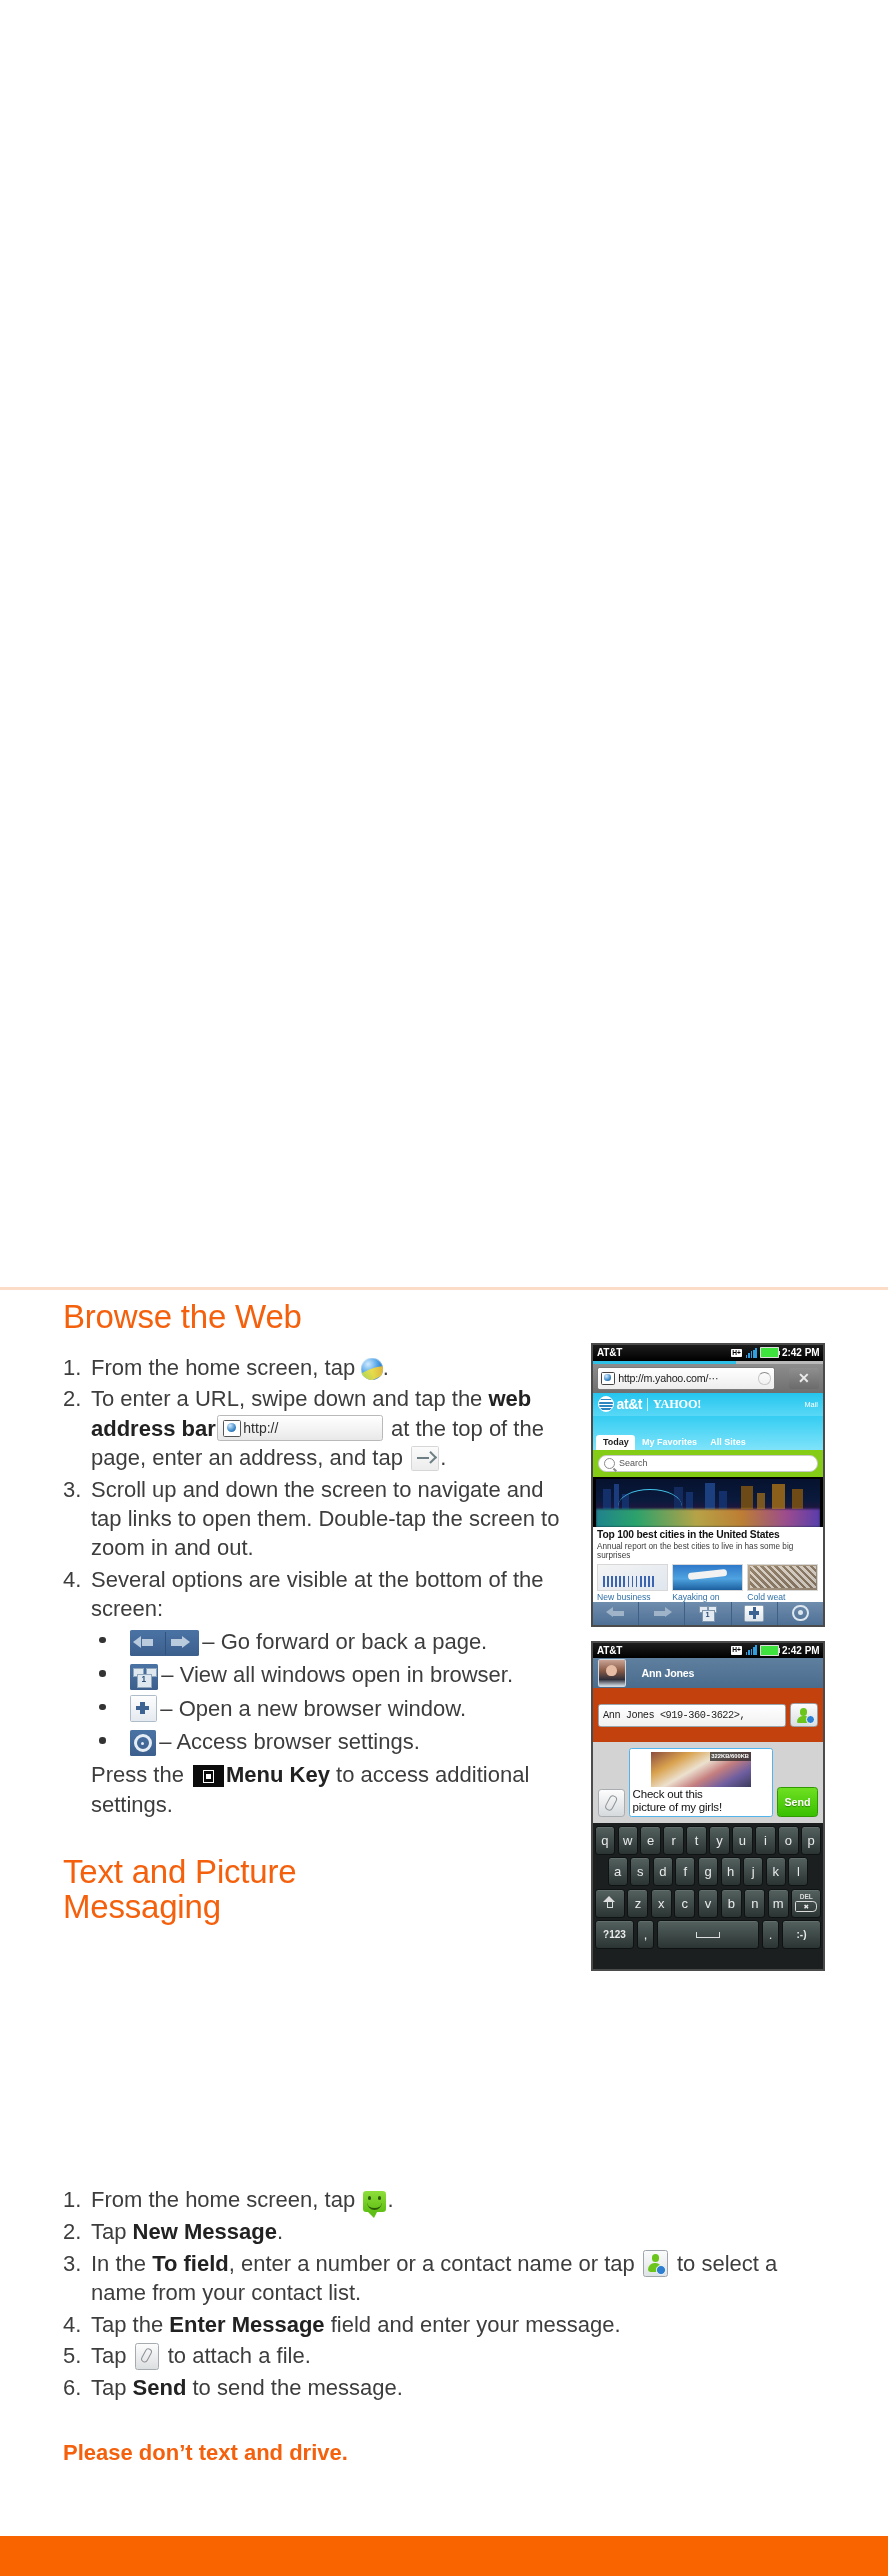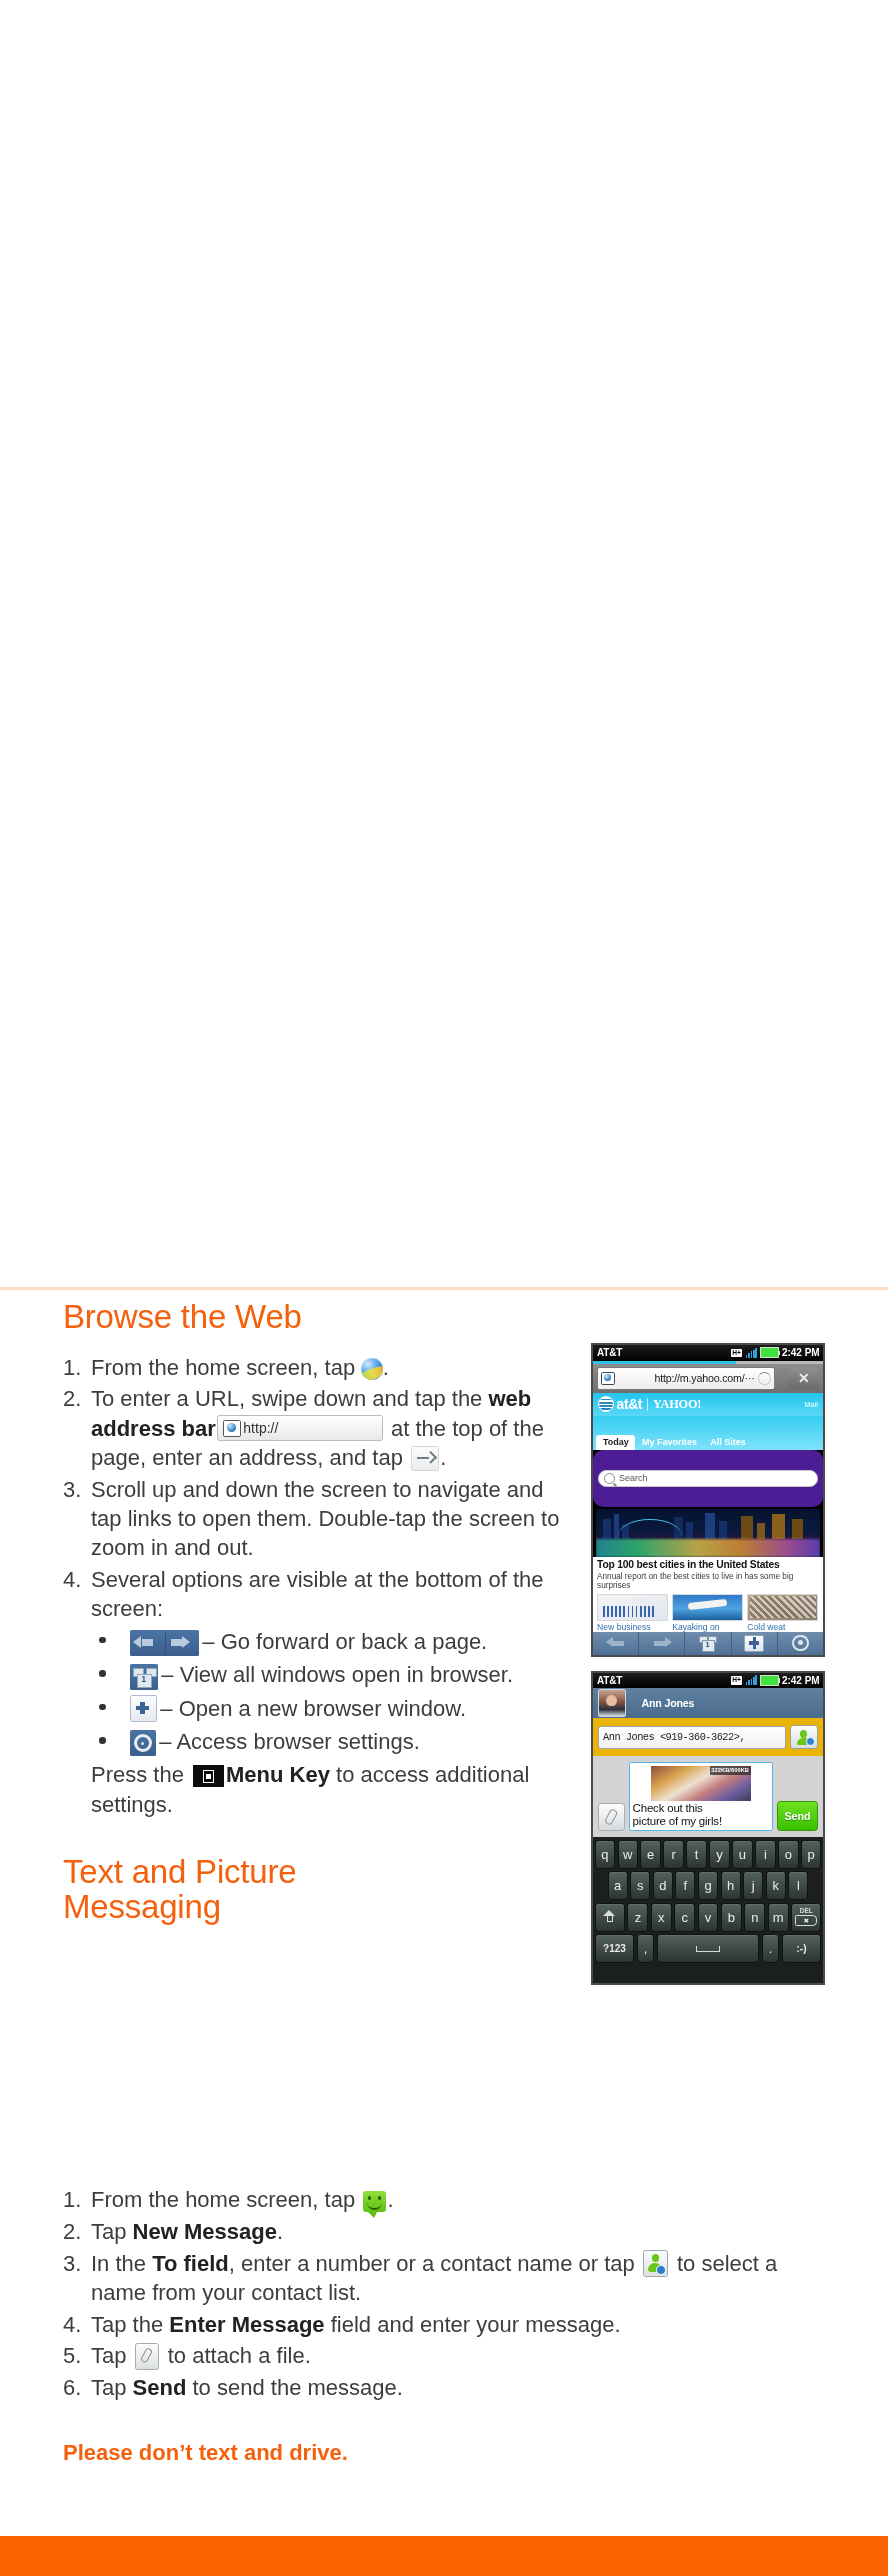--- a/index.html
+++ b/index.html
@@ -245,21 +245,21 @@
   .bars i:nth-child(3){height:6.6px;}
   .bars i:nth-child(4){height:8.2px;}
   .bars i:nth-child(5){height:10px;}
   .batt{width:16.4px;height:9px;background:#3ee33e;border:0.8px solid #ddd;border-radius:0.8px;position:relative;}
   .batt:after{content:"";position:absolute;right:-2.5px;top:2.5px;width:1.6px;height:4.1px;background:#ddd;}
   .clock{font-size:10px;font-weight:bold;}
 
   
   .progressbar{height:3.3px;background:#b9b9b9;}
   .progressbar > span{display:block;height:3.3px;width:62%;background:#2fc0e8;}
-  .urlrow{display:flex;align-items:center;background:linear-gradient(#8d8d8d,#6f6f6f);padding:3.3px 4.1px;gap:14px;text-align:right;}
+  .urlrow{display:flex;align-items:center;background:linear-gradient(#8d8d8d,#6f6f6f);padding:3.3px 4.1px;gap:14px;}
   .urlbox{
     flex:1;height:20.6px;background:linear-gradient(#fff,#ededed);border:0.8px solid #7a7a7a;border-radius:2.5px;
     display:flex;align-items:center;padding:0 3.3px;gap:3.3px;position:relative;
   }
   .urlbox .favicon{width:11.5px;height:11.5px;border:0.8px solid #444;border-radius:1.6px;background:#fff;position:relative;flex:none;}
   .urlbox .favicon:before{content:"";position:absolute;left:1.6px;top:1.6px;width:6.6px;height:6.6px;border-radius:50%;
     background:radial-gradient(circle at 35% 30%,#d3ecff,#3d89c9 60%,#17537f);}
   .urlbox .url{font-size:10.7px;color:#1a1a1a;white-space:nowrap;overflow:hidden;flex:1;letter-spacing:-0.2px;}
   .urlbox .spin{width:10.7px;height:10.7px;border-radius:50%;border:1.6px solid #c9c9c9;border-top-color:#8e8e8e;flex:none;}
   .xbtn{width:30px;height:20.6px;background:linear-gradient(#8f8f8f,#6b6b6b);border-radius:2.5px;
@@ -271,21 +271,21 @@
     background:repeating-linear-gradient(#ffffff 0 1.6px,#2e86c1 1.6px 3.3px);border:0.8px solid #fff;}
   .yhdr .attword{color:#fff;font-size:14px;font-weight:bold;letter-spacing:-0.4px;}
   .yhdr .vbar{width:0.8px;height:13px;background:rgba(255,255,255,.7);margin:0 5px;}
   .yhdr .yahoo{color:#fff;font-size:12.3px;font-weight:bold;font-family:"Liberation Serif",serif;letter-spacing:-0.2px;}
   .yhdr .mail{margin-left:auto;color:#fff;font-size:7.4px;}
 
   .ytabs{background:linear-gradient(#35cdf2,#7fe3fa);display:flex;align-items:flex-end;padding:0 3.3px;height:34px;}
   .ytabs .tab{font-size:9px;color:#fff;padding:2.5px 6.6px;font-weight:bold;}
   .ytabs .tab.active{background:#fff;color:#1c1c1c;border-radius:3.3px 3.3px 0 0;}
 
-  .ysearch{background:#4c1d95;padding:20px 5px;border-radius:10px;}
+  .ysearch{background:#84cc16;padding:5px 5px;}
   .ysearch .field{height:15.6px;background:#fff;border:0.8px solid #c8c8c8;border-radius:8.2px;display:flex;align-items:center;padding:0 5px;gap:4.1px;}
   .ysearch .mag{width:9px;height:9px;border:1.6px solid #8b8b8b;border-radius:50%;position:relative;flex:none;}
   .ysearch .mag:after{content:"";position:absolute;right:-3.3px;bottom:-2.5px;width:4.1px;height:1.6px;background:#8b8b8b;transform:rotate(45deg);}
   .ysearch .ph{font-size:9px;color:#555;}
 
   .hero{height:48px;position:relative;overflow:hidden;margin:1.6px 3.3px 0 3.3px;
     background:linear-gradient(180deg,#06122e 0%,#0a1a3d 45%,#2a1440 70%,#13243f 100%);}
   .hero .sky{position:absolute;inset:0;}
   .hero .b{position:absolute;bottom:18px;background:#14306b;}
   .hero .refl{position:absolute;left:0;right:0;bottom:0;height:18px;
@@ -330,21 +330,21 @@
   .bb-gear{width:16.4px;height:16.4px;border-radius:50%;border:2.5px solid #dce6ef;box-sizing:border-box;position:relative;}
   .bb-gear:after{content:"";position:absolute;left:3.3px;top:3.3px;width:5px;height:5px;border-radius:50%;background:#dce6ef;}
 
   
   .msghdr{background:linear-gradient(#5f7f9f,#4a6c8c);display:flex;align-items:center;padding:3.3px 5px;gap:16px;height:30px;box-sizing:border-box;}
   .avatar{width:25.5px;height:25.5px;border:1.6px solid #cfd9e2;border-radius:1.6px;flex:none;position:relative;overflow:hidden;
     background:linear-gradient(180deg,#caa394 0%,#8a5c48 40%,#2f2f3a 75%,#cfd9e2 100%);}
   .avatar:after{content:"";position:absolute;left:7.4px;top:4.1px;width:10.7px;height:11.5px;border-radius:50% 50% 45% 45%;background:#e6bda4;}
   .msghdr .name{color:#fff;font-size:10.7px;font-weight:bold;letter-spacing:-0.2px;}
 
-  .torow{background:#eab308;padding:7px 5px;display:flex;gap:4.1px;align-items:center;}
+  .torow{background:#c2410c;padding:15px 5px;display:flex;gap:4.1px;align-items:center;}
   .tofield{flex:1;height:20.6px;background:linear-gradient(#fff,#f1f1f1);border:0.8px solid #9aa6ad;border-radius:2.5px;
     display:flex;align-items:center;padding:0 4.1px;font-size:10.3px;color:#222;
     font-family:"Liberation Mono",monospace;letter-spacing:-0.5px;white-space:nowrap;overflow:hidden;}
   .pickbtn{width:26px;height:22px;background:linear-gradient(#fcfcfc,#d9dee1);border:0.8px solid #9aa1a6;border-radius:3.3px;
     position:relative;flex:none;}
   .pickbtn .h{position:absolute;left:9px;top:4.1px;width:7.4px;height:7.4px;border-radius:50%;background:#6cc51b;}
   .pickbtn .b{position:absolute;left:5.8px;top:11.5px;width:14px;height:7.4px;border-radius:6.6px 6.6px 1.6px 1.6px;background:#6cc51b;}
   .pickbtn .d{position:absolute;right:2.5px;bottom:2.5px;width:6.6px;height:6.6px;border-radius:50%;background:#2f80d2;border:0.8px solid #fff;}
 
   .composearea{background:#d3d3d3;padding:5.8px 5px;display:flex;align-items:flex-end;gap:4.1px;}

